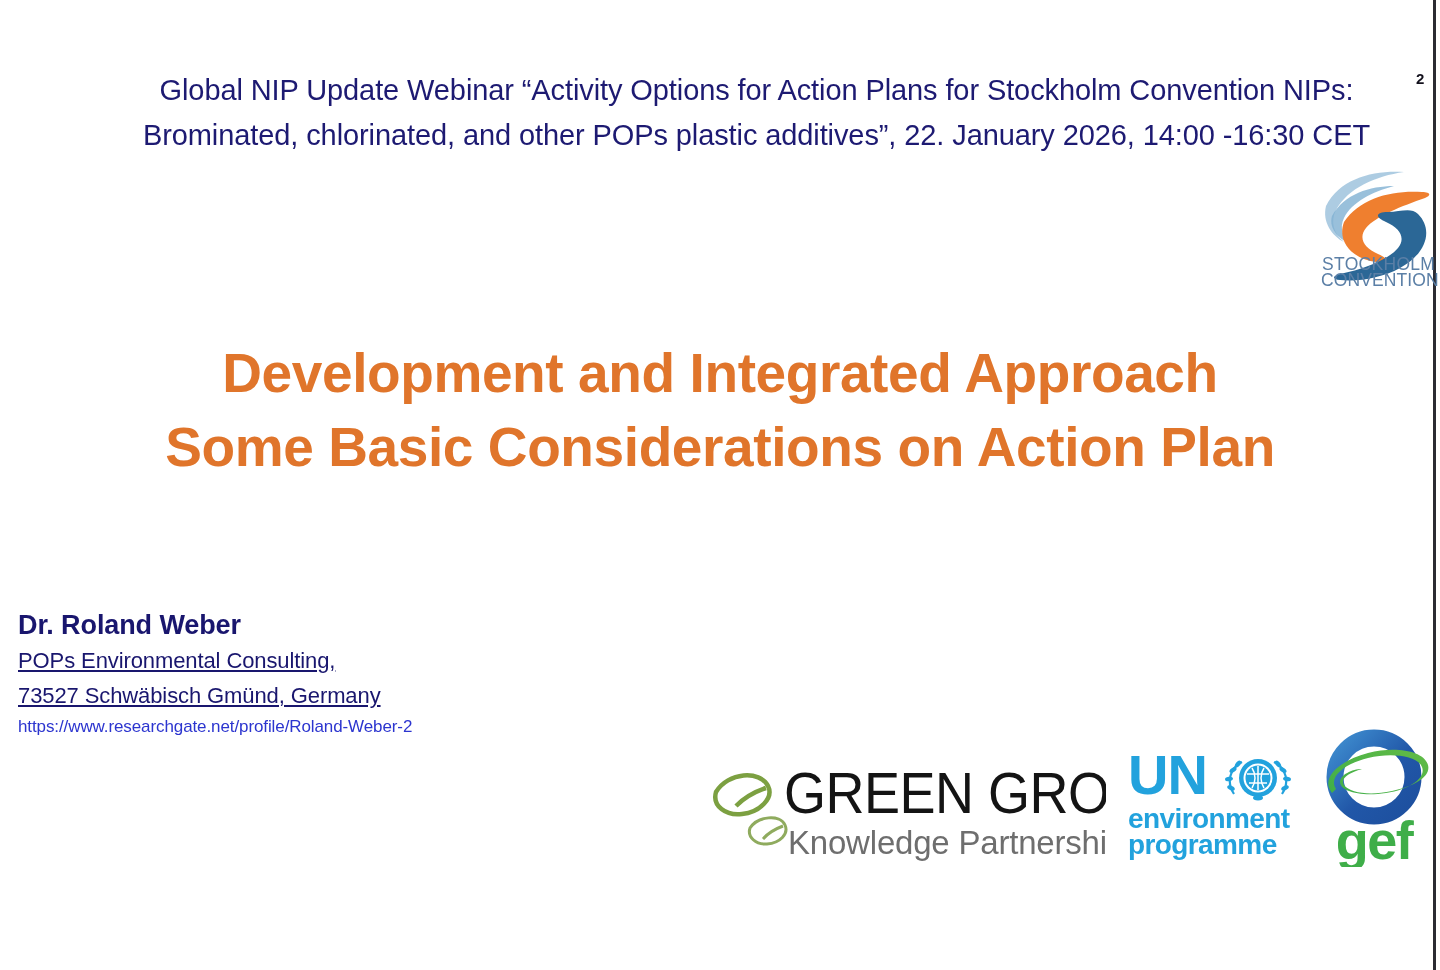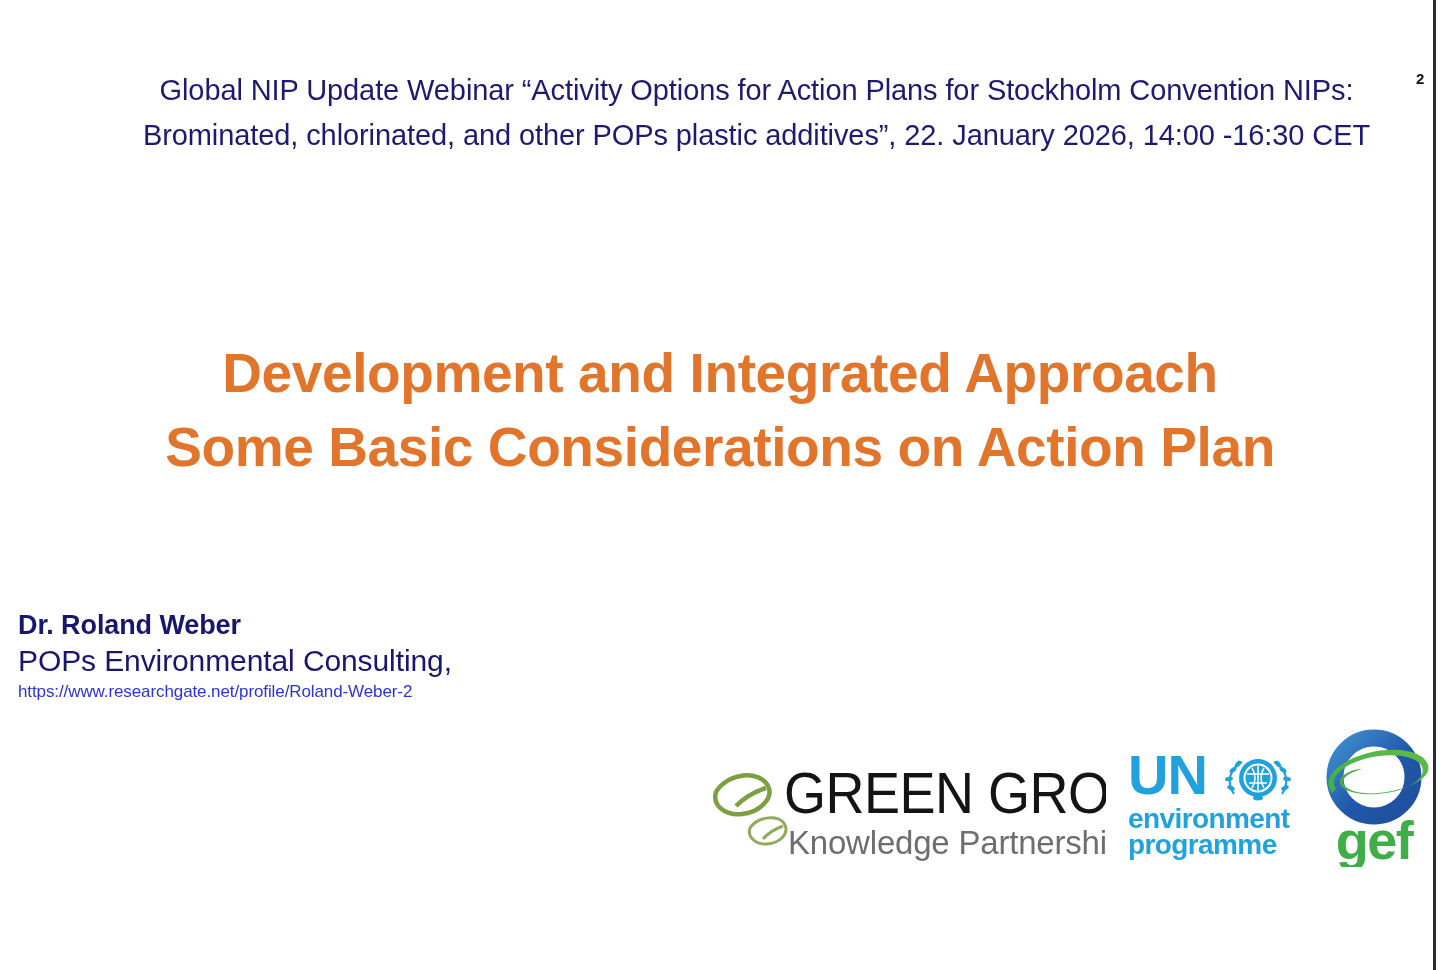--- a/index.html
+++ b/index.html
@@ -90,23 +90,24 @@
   .author-name {
     color: #19166e;
     font-size: 27px;
     font-weight: bold;
     line-height: 35px;
     letter-spacing: -0.1px;
   }
   .author-org,
   .author-city {
     color: #19166e;
-    font-size: 30px;
+    font-size: 22px;
     line-height: 35px;
     letter-spacing: -0.1px;
+    text-decoration: underline;
   }
   .author-url {
     color: #2c35cf;
     font-size: 17px;
     line-height: 26px;
     letter-spacing: -0.1px;
     text-decoration: none;
     display: inline-block;
     margin-top: 1px;
   }
@@ -148,29 +149,44 @@
 
   <div class="frame-border-right"></div>
 
   <div class="header">
     <span class="header-line">Global NIP Update Webinar “Activity Options for Action Plans for Stockholm Convention NIPs:</span>
     <span class="header-line">Brominated, chlorinated, and other POPs plastic additives”, 22. January 2026, 14:00 -16:30 CET</span>
   </div>
 
   <div class="slide-number">2</div>
 
+  <div class="sc-logo">
+    <svg width="122" height="126" viewBox="0 0 122 126" xmlns="http://www.w3.org/2000/svg">
+
+      <path d="M8 38 C22 10 56 2 86 4 C58 8 30 20 18 42 C12 54 16 66 26 74 C14 68 4 54 8 38 Z" fill="#9fc3dd" opacity="0.85"></path>
+      <path d="M14 48 C26 26 52 18 76 18 C54 24 34 34 26 50 C21 60 25 70 34 77 C23 72 10 62 14 48 Z" fill="#7fb0d2" opacity="0.8"></path>
+
+      <path d="M26 54 C42 30 74 22 104 24 C112 24 114 27 107 30 C84 38 58 48 48 60 C40 70 46 80 60 86 C72 91 70 95 58 94 C38 92 18 76 26 54 Z" fill="#ef7f2f"></path>
+
+      <path d="M100 46 C116 62 108 86 82 100 C64 110 40 114 22 112 C14 111 14 108 22 106 C46 101 70 92 80 80 C88 70 82 60 68 54 C56 49 58 44 70 44 C82 44 93 39 100 46 Z" fill="#2b6796"></path>
+
+      <text x="4" y="102" font-family="Liberation Sans, sans-serif" font-size="17.5" letter-spacing="0.3" fill="#5b7fa6">STOCKHOLM</text>
+      <text x="3" y="118" font-family="Liberation Sans, sans-serif" font-size="17.5" letter-spacing="0.1" fill="#5b7fa6">CONVENTION</text>
+    </svg>
+  </div>
 
   <div class="main-title">
     <span class="tl">Development and Integrated Approach</span>
     <span class="tl">Some Basic Considerations on Action Plan</span>
   </div>
 
   <div class="author-block">
     <div class="author-name">Dr. Roland Weber</div>
     <div class="author-org">POPs Environmental Consulting,</div>
+    <div class="author-city">73527 Schwäbisch Gmünd, Germany</div>
     <a class="author-url" href="#">https://www.researchgate.net/profile/Roland-Weber-2</a>
   </div>
 
   <div class="ggkp-logo">
     <svg width="400" height="112" viewBox="0 0 400 112" xmlns="http://www.w3.org/2000/svg">
 
       <g fill="none" stroke="#7ca041" stroke-width="4.5">
         <path d="M10 40 C22 20 54 18 62 34 C68 46 54 60 36 62 C20 64 6 54 10 40 Z"></path>
         <path d="M60 36 C48 40 38 46 30 54"></path>
       </g>

